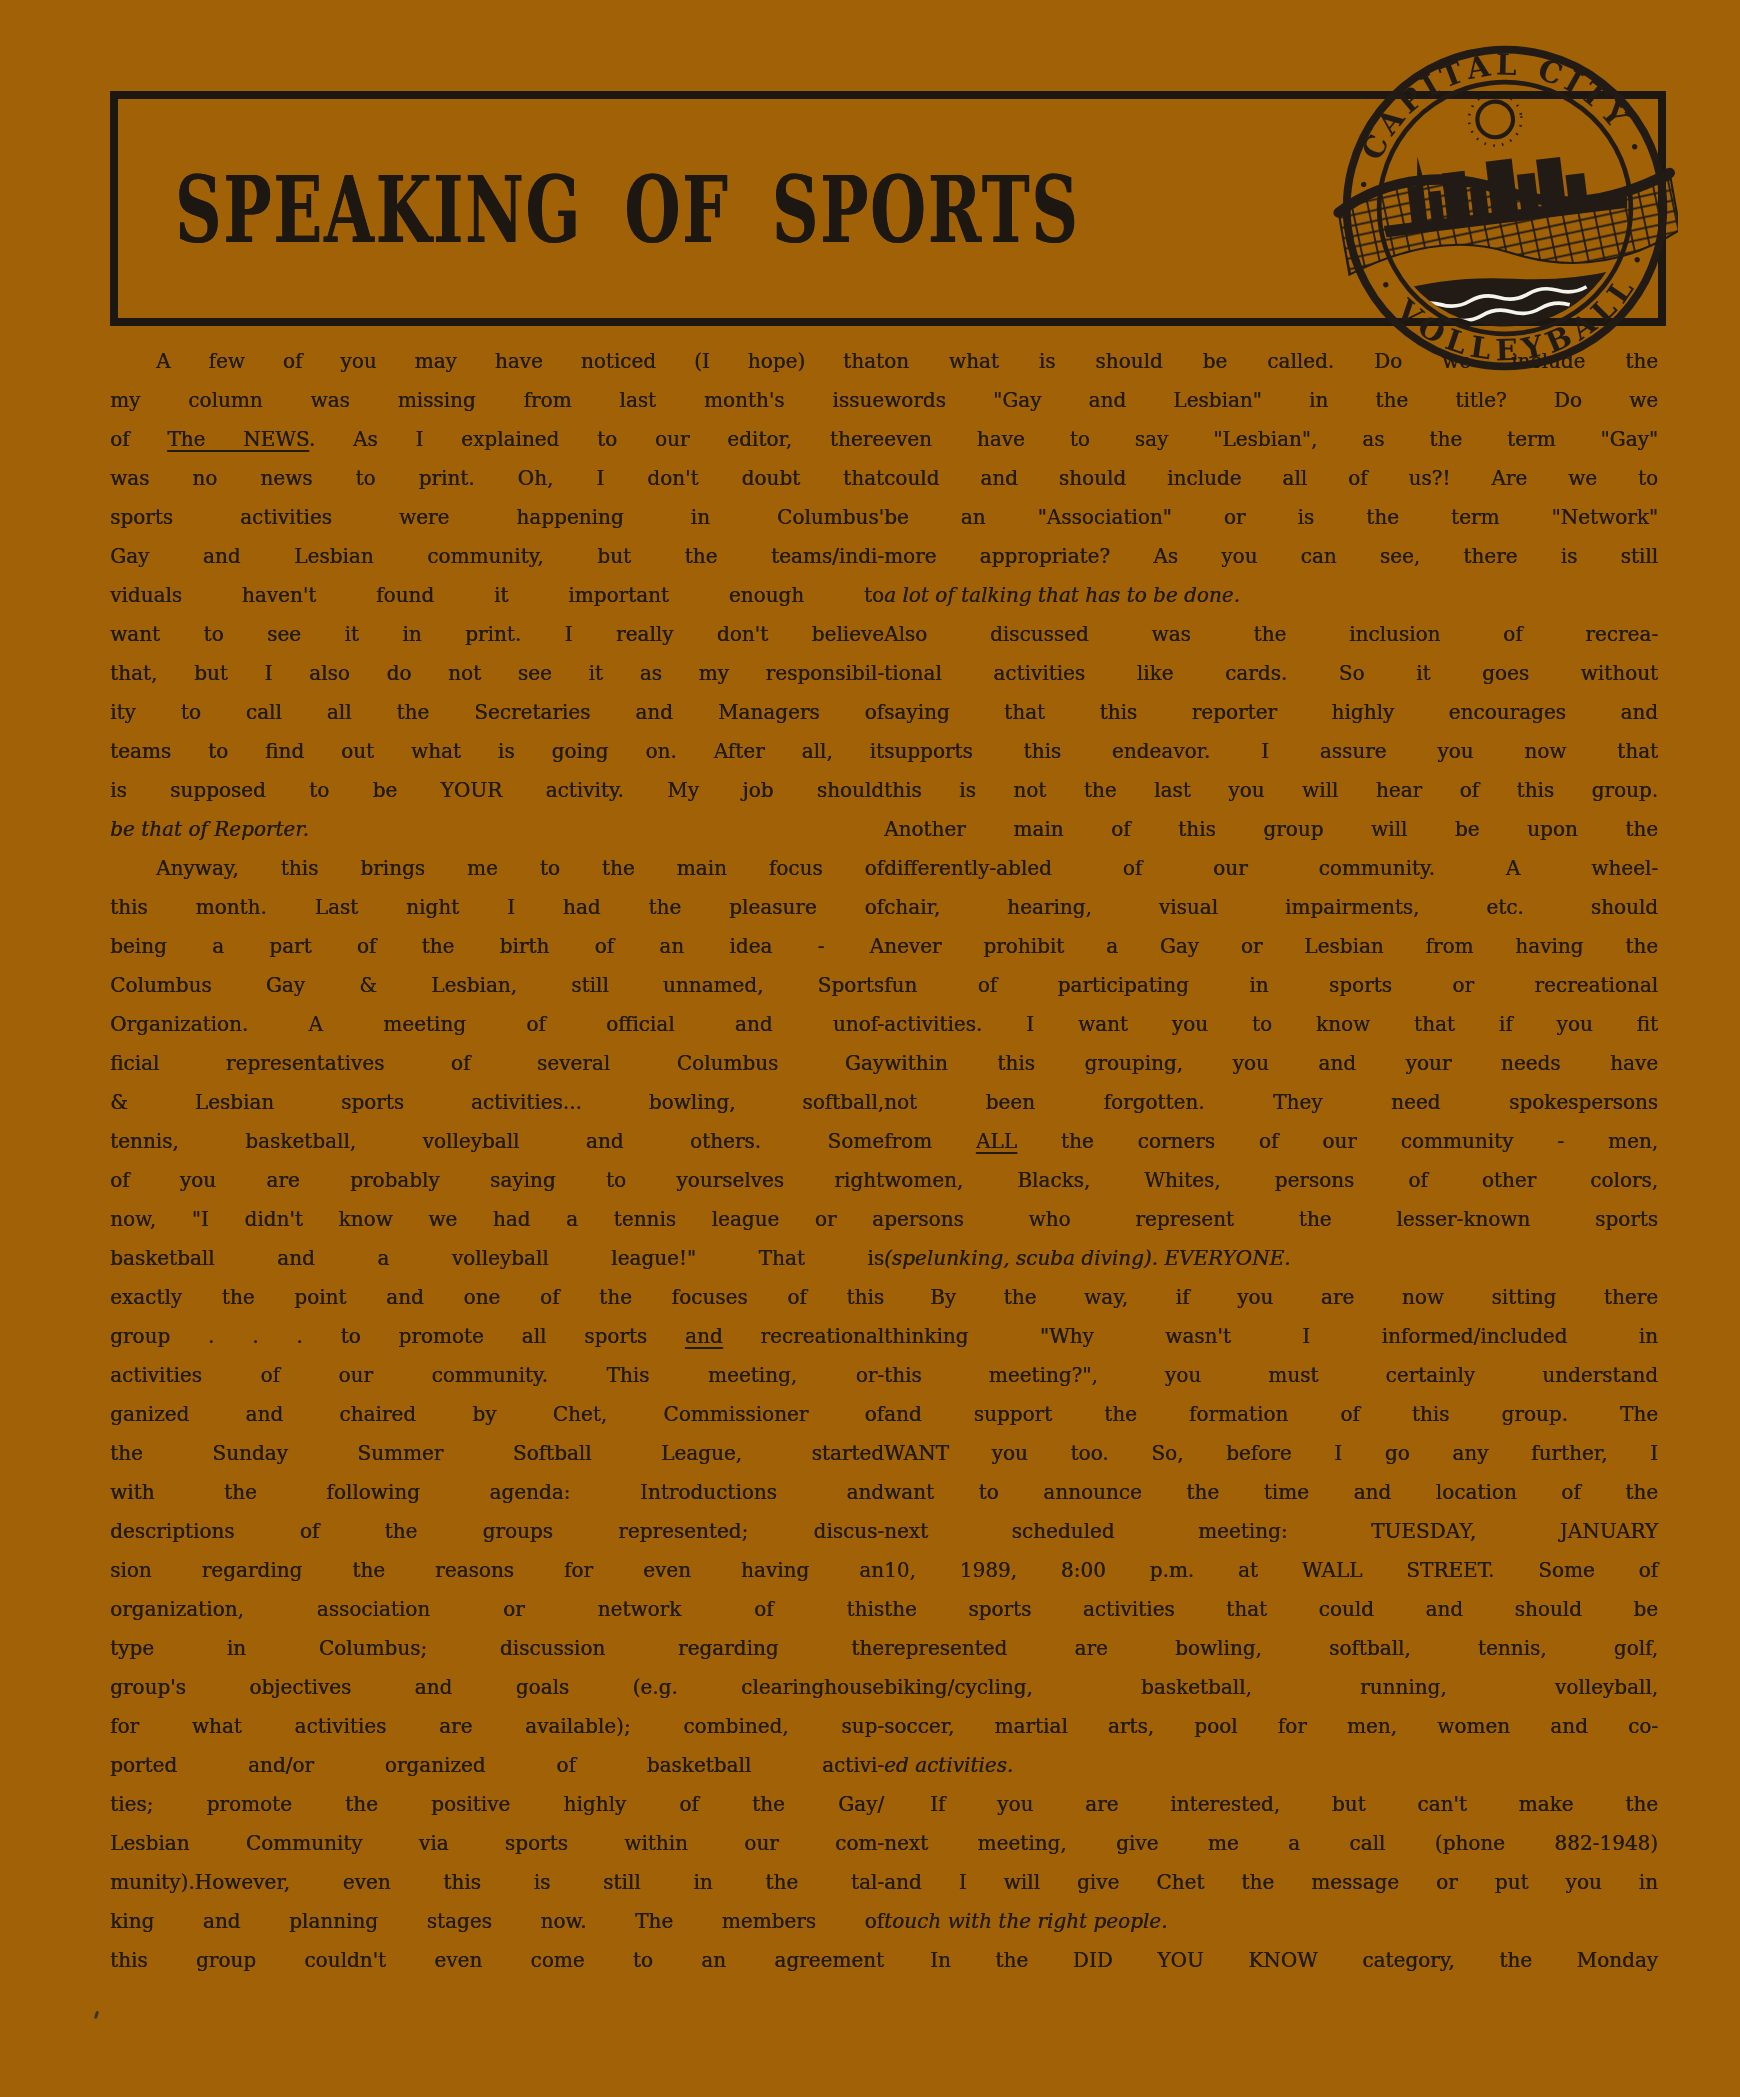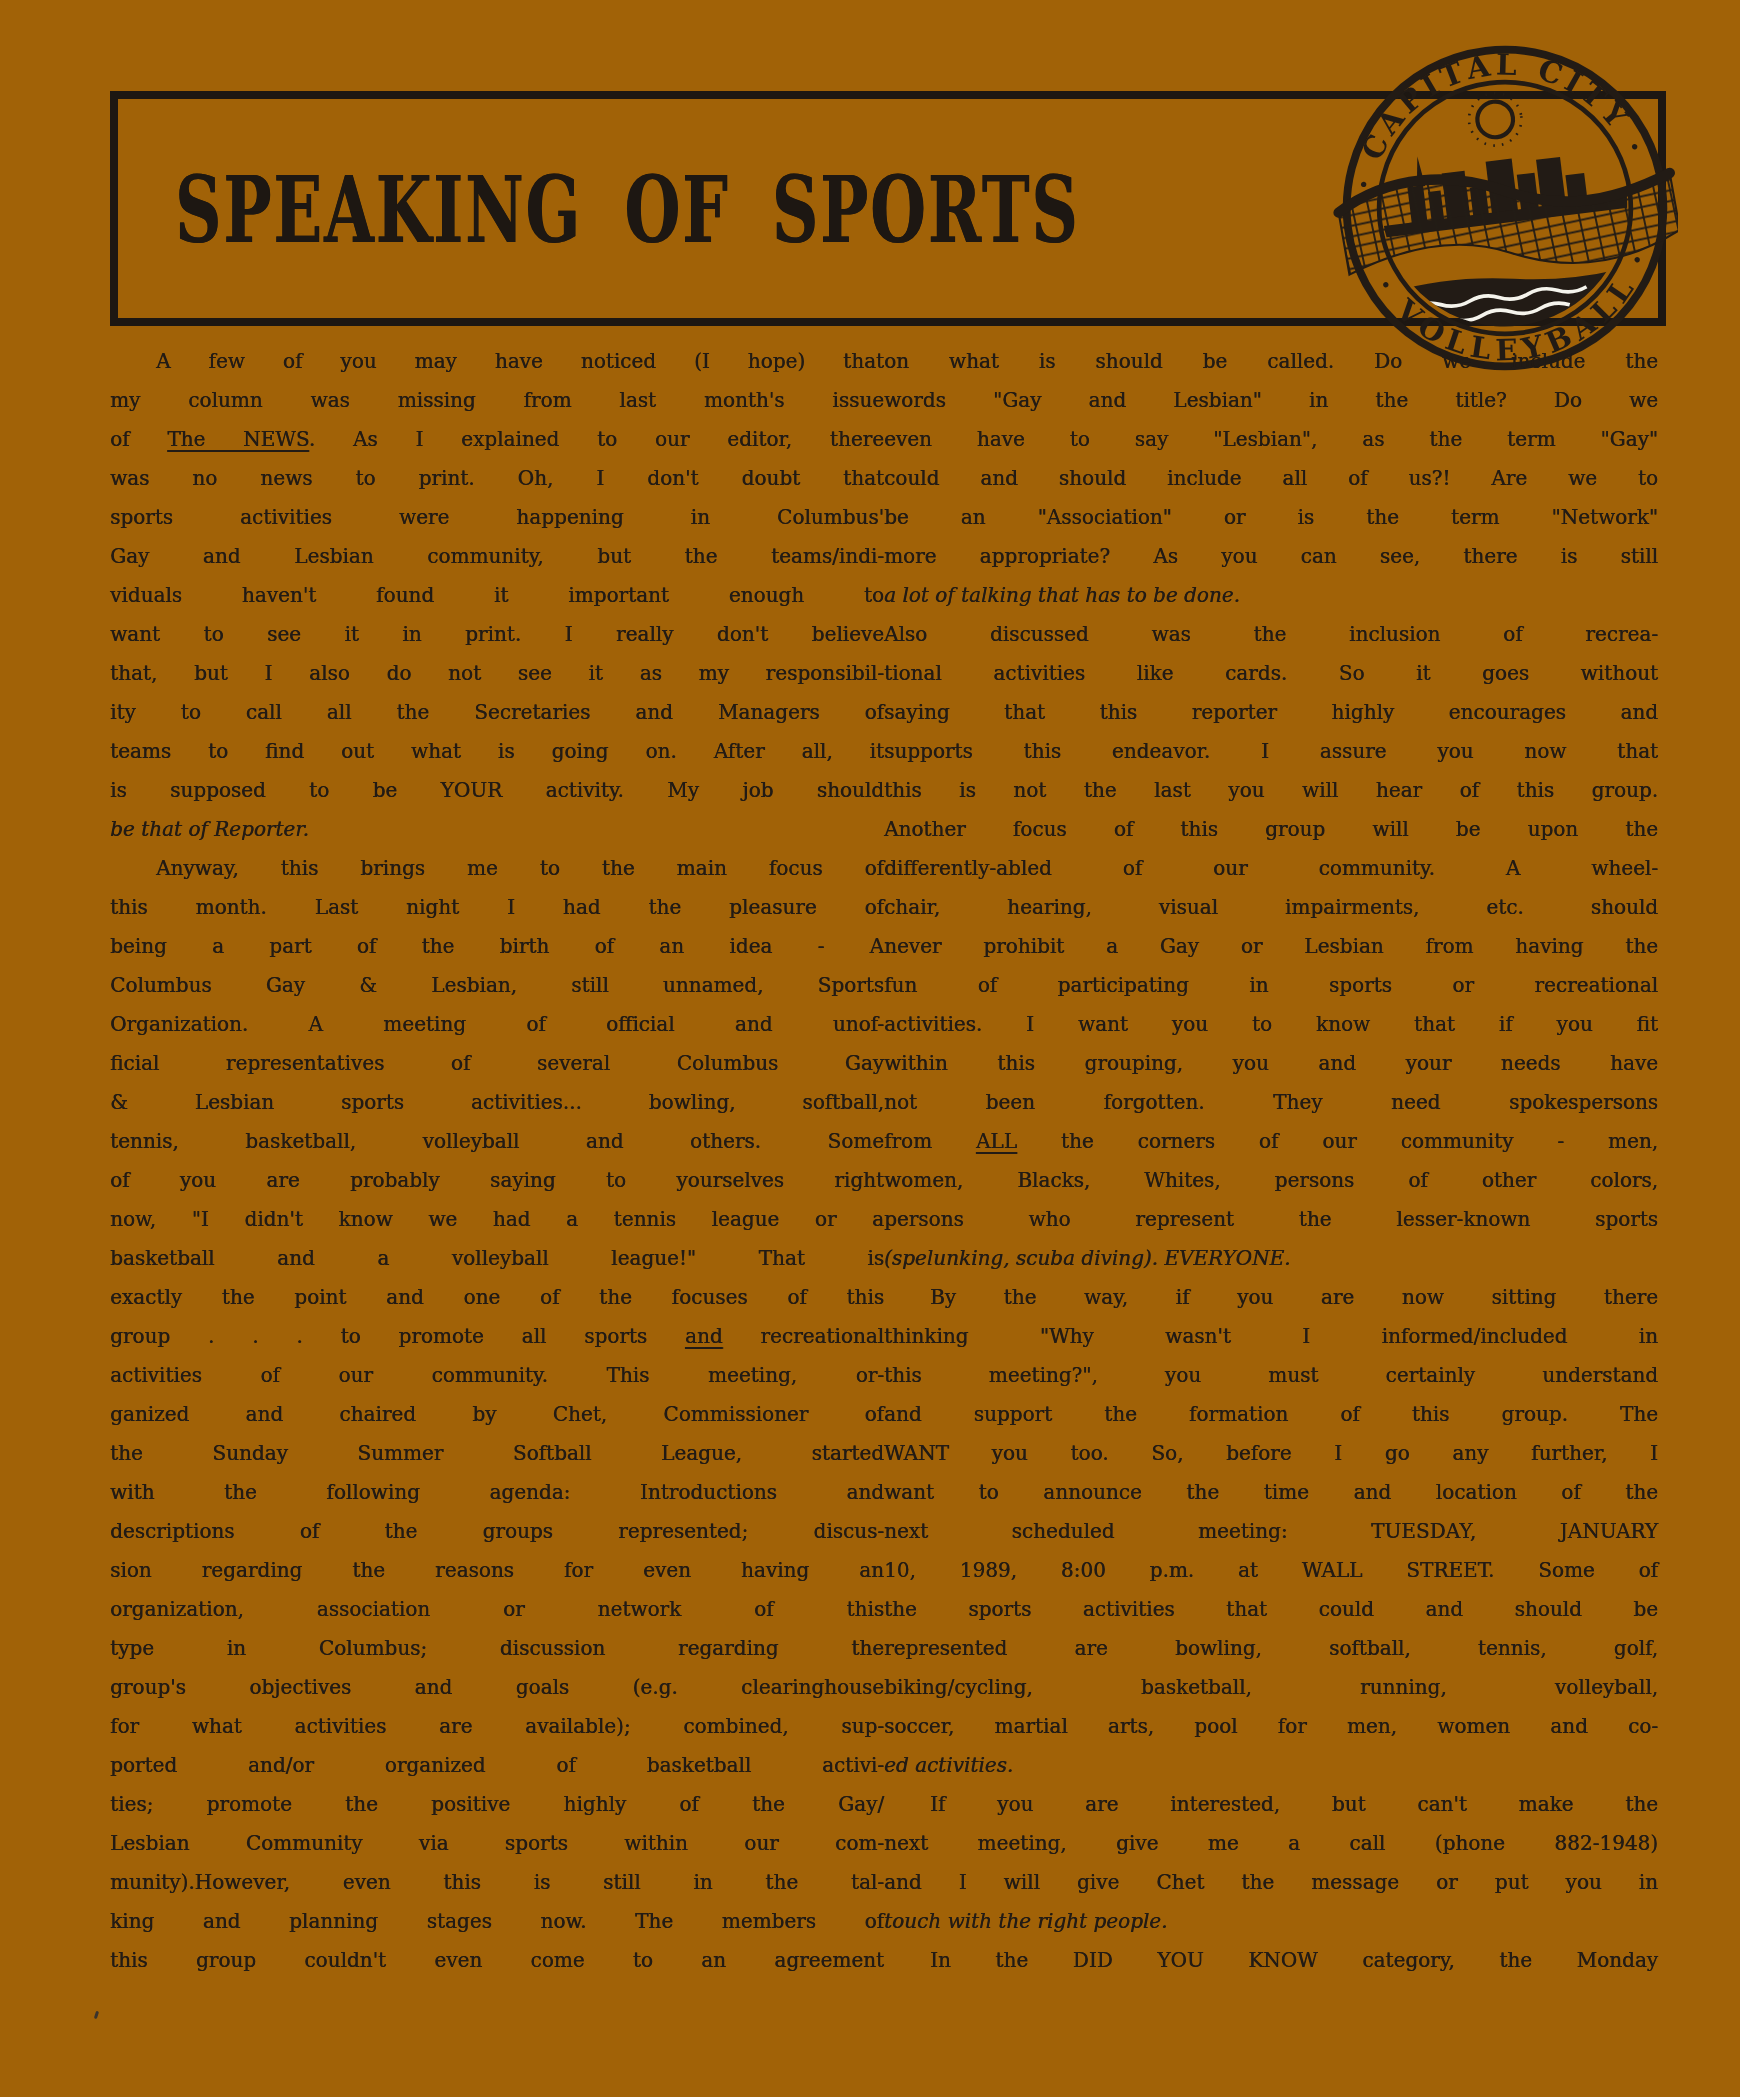--- a/index.html
+++ b/index.html
@@ -172,21 +172,21 @@
       <div class="line">even have to say "Lesbian", as the term "Gay"</div>
       <div class="line">could and should include all of us?! Are we to</div>
       <div class="line">be an "Association" or is the term "Network"</div>
       <div class="line">more appropriate? As you can see, there is still</div>
       <div class="line end">a lot of talking that has to be done.</div>
       <div class="line">Also discussed was the inclusion of recrea-</div>
       <div class="line">tional activities like cards. So it goes without</div>
       <div class="line">saying that this reporter highly encourages and</div>
       <div class="line">supports this endeavor. I assure you now that</div>
       <div class="line">this is not the last you will hear of this group.</div>
-      <div class="line">Another focus of this group will be upon the</div>
+      <div class="line">Another main of this group will be upon the</div>
       <div class="line">differently-abled of our community. A wheel-</div>
       <div class="line">chair, hearing, visual impairments, etc. should</div>
       <div class="line">never prohibit a Gay or Lesbian from having the</div>
       <div class="line">fun of participating in sports or recreational</div>
       <div class="line">activities. I want you to know that if you fit</div>
       <div class="line">within this grouping, you and your needs have</div>
       <div class="line">not been forgotten. They need spokespersons</div>
       <div class="line">from <u>ALL</u> the corners of our community - men,</div>
       <div class="line">women, Blacks, Whites, persons of other colors,</div>
       <div class="line">persons who represent the lesser-known sports</div>

